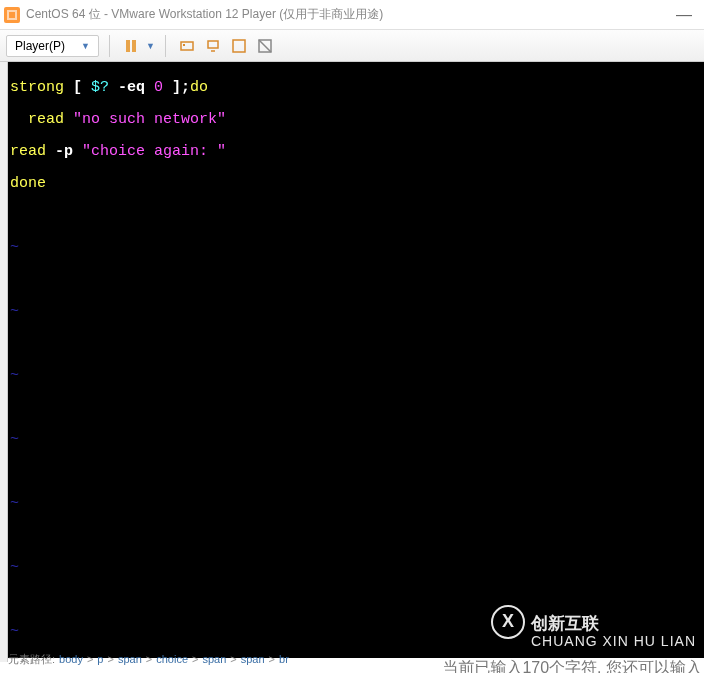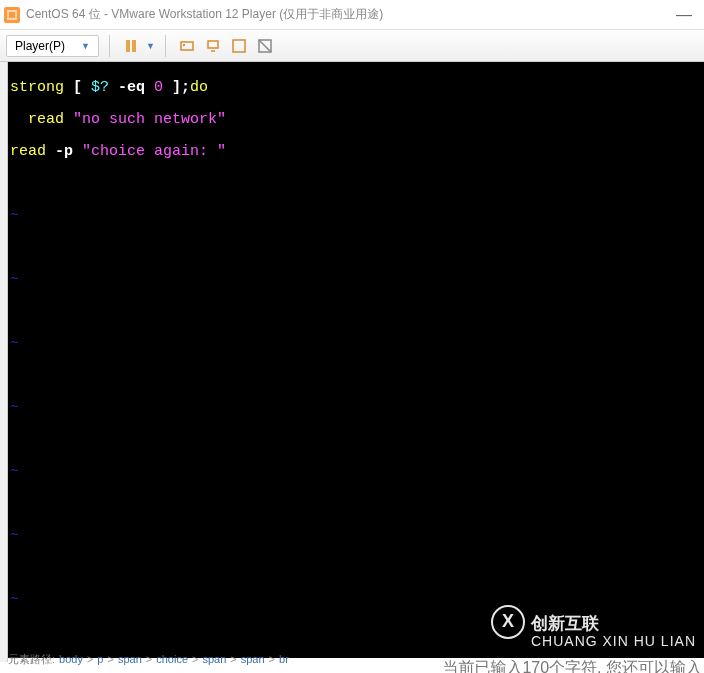--- a/index.html
+++ b/index.html
@@ -197,20 +197,21 @@
       </svg>
   </div>
 </div>
 
 <div class="left-edge"></div>
 
 <div class="terminal">
 <div class="ln"><span class="kw-yellow">strong</span><span class="kw-white"> [ </span><span class="kw-cyan">$?</span><span class="kw-white"> -eq </span><span class="kw-magenta">0</span><span class="kw-white"> ];</span><span class="kw-yellow">do</span></div>
 <div class="ln"><span class="kw-yellow">  read </span><span class="kw-magenta">"no such network"</span></div>
 <div class="ln"><span class="kw-yellow">read</span><span class="kw-white"> -p </span><span class="kw-magenta">"choice again: "</span></div>
+<div class="ln"><span class="kw-yellow">done</span></div>
 <div class="ln"> </div>
 <div class="ln tilde">~</div>
 <div class="ln"> </div>
 <div class="ln tilde">~</div>
 <div class="ln"> </div>
 <div class="ln tilde">~</div>
 <div class="ln"> </div>
 <div class="ln tilde">~</div>
 <div class="ln"> </div>
 <div class="ln tilde">~</div>

